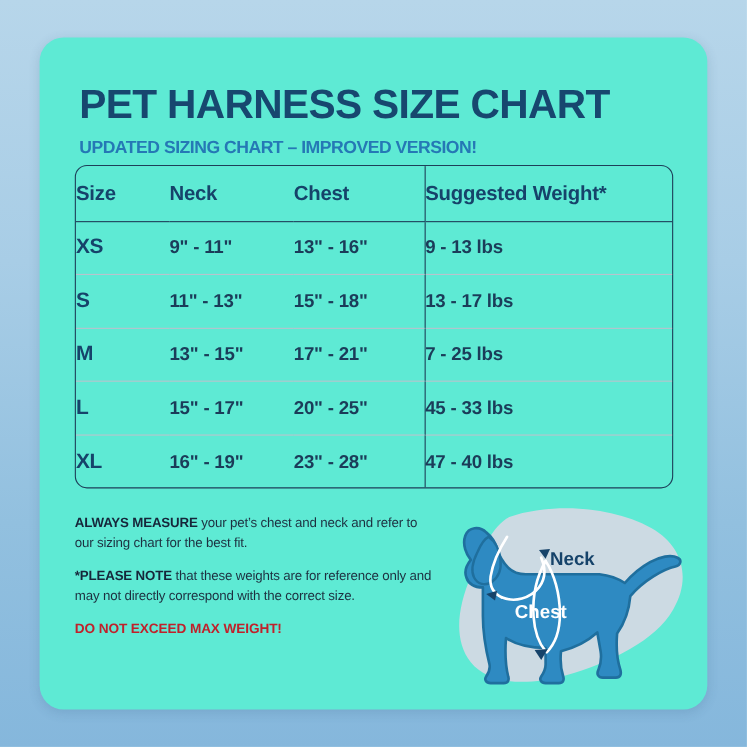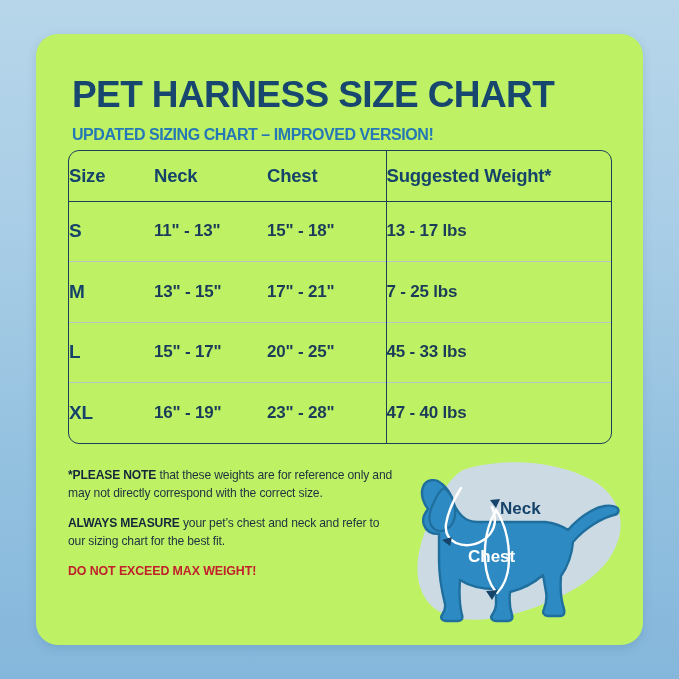--- a/index.html
+++ b/index.html
@@ -19,21 +19,21 @@
     height: 679px;
   }
 
   
   #card {
     position: absolute;
     left: 36px;
     top: 34px;
     width: 607px;
     height: 611px;
-    background: #bef264;
+    background: #5eead4;
     border-radius: 22px;
     box-sizing: border-box;
     box-shadow: 0 3px 10px rgba(40, 80, 120, 0.16);
   }
 
   
   .title-main {
     position: absolute;
     left: 36px;
     top: 40px;
@@ -176,20 +176,26 @@
         <thead>
           <tr>
             <th>Size</th>
             <th>Neck</th>
             <th>Chest</th>
             <th class="divider-left">Suggested Weight*</th>
           </tr>
         </thead>
         <tbody>
           <tr>
+            <td class="cell-size">XS</td>
+            <td>9" - 11"</td>
+            <td>13" - 16"</td>
+            <td class="cell-weight divider-left">9 - 13 lbs</td>
+          </tr>
+          <tr>
             <td class="cell-size">S</td>
             <td>11" - 13"</td>
             <td>15" - 18"</td>
             <td class="cell-weight divider-left">13 - 17 lbs</td>
           </tr>
           <tr>
             <td class="cell-size">M</td>
             <td>13" - 15"</td>
             <td>17" - 21"</td>
             <td class="cell-weight divider-left">7 - 25 lbs</td>
@@ -204,22 +210,22 @@
             <td class="cell-size">XL</td>
             <td>16" - 19"</td>
             <td>23" - 28"</td>
             <td class="cell-weight divider-left">47 - 40 lbs</td>
           </tr>
         </tbody>
       </table>
     </div>
 
     <div class="notes">
+      <p class="note-p"><span class="note-lead">ALWAYS MEASURE</span><span> your pet’s chest and neck and refer to our sizing chart for the best fit.</span></p>
       <p class="note-p"><span class="note-lead">*PLEASE NOTE</span><span> that these weights are for reference only and may not directly correspond with the correct size.</span></p>
-      <p class="note-p"><span class="note-lead">ALWAYS MEASURE</span><span> your pet’s chest and neck and refer to our sizing chart for the best fit.</span></p>
       <p class="note-warn">DO NOT EXCEED MAX WEIGHT!</p>
     </div>
 
     <div id="dog-fig">
       <svg viewBox="0 0 222 180" xmlns="http://www.w3.org/2000/svg">
 
         <path d="M57 18 C95 5 150 8 186 28 C216 45 222 75 206 102 C190 130 150 150 108 162
                  C72 172 38 170 22 150 C6 130 10 100 22 72 C32 48 42 26 57 18 Z" fill="#ccdae3"></path>
 
         <g>

